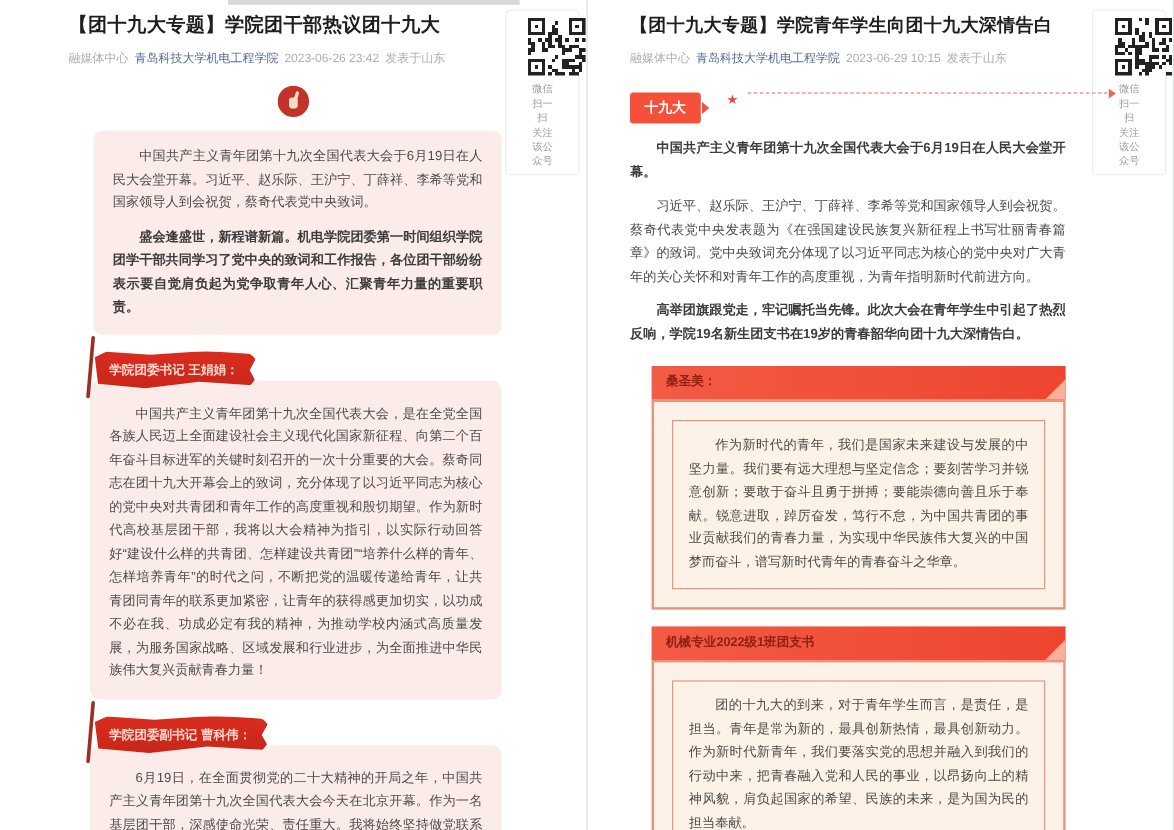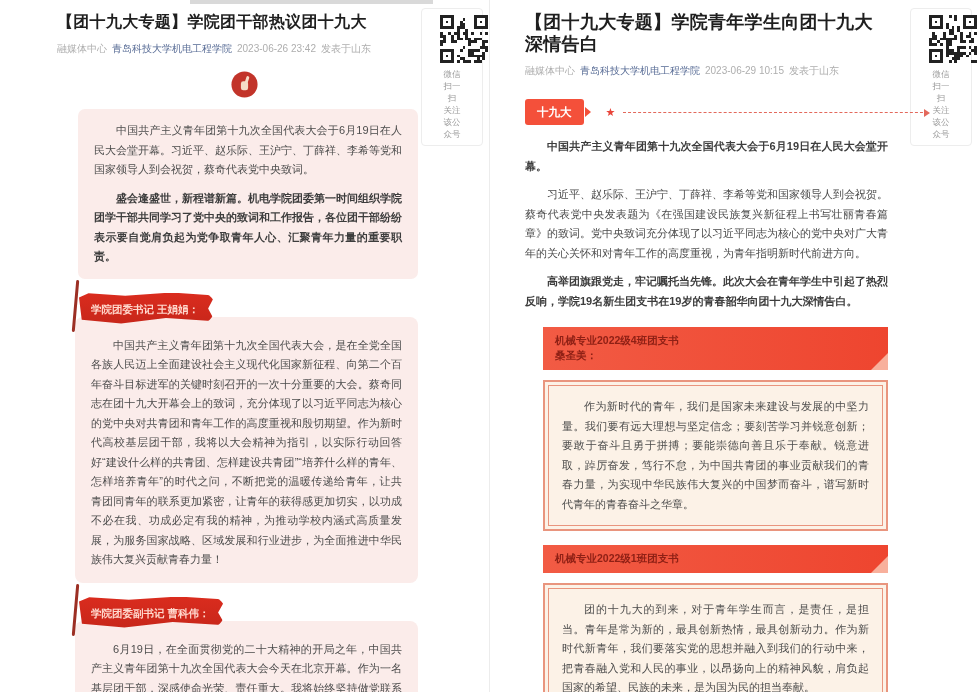--- a/index.html
+++ b/index.html
@@ -5,21 +5,21 @@
   * { box-sizing: border-box; margin: 0; padding: 0; }
   html,body { background:#fff; }
   body { font-family: "Liberation Sans", "DejaVu Sans", sans-serif; }
   .stage { position:relative; width:978px; height:692px; overflow:hidden; display:flex; background:#22c55e; }
   .page { position:relative; width:489px; height:692px; overflow:hidden; background:#fff; }
   .page.right { border-left:1px solid #ececec; }
 
   .top-strip { position:absolute; top:0; left:190px; width:243px; height:4px; background:#d9d9d9; }
 
   .title { margin:11px 88px 0 57px; font-size:16px; line-height:22px; font-weight:700; color:#1f1f1f; letter-spacing:.3px; }
-  .page.right .title { margin-left:35px; font-size:18px; }
+  .page.right .title { margin-left:35px; font-size:15px; }
   .meta { margin:9px 88px 0 57px; font-size:10px; color:#aeaeae; white-space:nowrap; }
   .page.right .meta { margin-left:35px; }
   .meta .account { color:#576b95; margin:0 5px; cursor:pointer; }
   .meta .dt { margin-right:5px; }
 
   
   .qr-widget { position:absolute; top:8px; right:6px; width:62px; background:#fff; border:1px solid #ededed; border-radius:4px; padding:6px 18px 5px; text-align:center; }
   .qr-svg { width:48px; height:48px; display:block; margin:0 auto; }
   .qr-caption { margin-top:5px; font-size:8.5px; line-height:12px; color:#9a9a9a; }
 
@@ -32,35 +32,35 @@
 
   .l-section { margin:14px 71px 12px 75px; }
   .flag { position:relative; display:inline-block; z-index:2; margin-left:4px; margin-bottom:-13px; }
   .flag::before { content:""; position:absolute; left:-5px; top:-13px; width:3px; height:52px; background:#9c2f24; border-radius:2px; transform:rotate(5deg); }
   .flag-body { display:inline-block; background:linear-gradient(180deg,#da2c1e,#c7261a); color:#ffd9ce; font-size:10.5px; font-weight:700; line-height:14px; padding:9px 16px 9px 12px; border-radius:3px 14px 18px 3px;
     clip-path: polygon(0% 16%, 7% 2%, 34% 10%, 68% 0%, 100% 9%, 95% 50%, 100% 90%, 64% 80%, 31% 97%, 2% 85%); }
   .l-card { position:relative; z-index:1; background:#fbecea; border-radius:8px; padding:19px 16px 13px; font-size:11px; line-height:19.5px; color:#4c4c4c; text-align:justify; }
   .l-card p { text-indent:2em; }
 
   
-  .badge-row { margin:21px 50px 4px 35px; display:flex; align-items:center; }
+  .badge-row { margin:21px 50px 4px 35px; display:flex; }
   .badge { position:relative; background:#f4503a; color:#fff; font-weight:700; font-size:11.5px; line-height:14px; padding:6px 12px; border-radius:3px; }
   .badge::after { content:""; position:absolute; right:-7px; top:50%; transform:translateY(-50%); border-top:5px solid transparent; border-bottom:5px solid transparent; border-left:6px solid #f4503a; }
   .star { color:#e8453a; font-size:11px; margin:0 8px 0 22px; }
   .dash { flex:1; height:0; border-top:1px dashed #e3695c; position:relative; }
   .dash::after { content:""; position:absolute; right:-2px; top:-4px; border-top:4px solid transparent; border-bottom:4px solid transparent; border-left:6px solid #e3695c; }
 
   .r-paras { margin:12px 90px 16px 35px; font-size:11px; line-height:19.5px; color:#4a4a4a; text-align:justify; }
   .r-paras p { text-indent:2em; margin-bottom:9px; }
 
   .r-section { margin:14px 90px 0 53px; }
   .banner { position:relative; background:linear-gradient(90deg,#f25b44,#ee452f); padding:6px 12px 7px; overflow:hidden; }
   .banner::after { content:""; position:absolute; right:0; bottom:0; border-left:17px solid transparent; border-bottom:17px solid #f8b09c; }
   .banner div { color:#8f2015; font-weight:700; font-size:10.5px; line-height:15px; }
-  .quote { margin-top:10px; background:#fcf2e7; border:2px solid #e9957e; padding:3px; }
+  .quote { margin-top:0; background:#fcf2e7; border:2px solid #e9957e; padding:15px; }
   .quote-inner { border:1px solid #e9957e; padding:11px 13px; font-size:11px; line-height:19.5px; color:#4c4c4c; text-align:justify; }
   .quote-inner p { text-indent:2em; }
 </style>
 </head>
 <body>
 
 <div class="stage">
 
   <div class="page left">
     <div class="top-strip"></div>
@@ -304,21 +304,20 @@
     </div>
 
     <div class="r-paras">
       <p class="b">中国共产主义青年团第十九次全国代表大会于6月19日在人民大会堂开幕。</p>
       <p>习近平、赵乐际、王沪宁、丁薛祥、李希等党和国家领导人到会祝贺。蔡奇代表党中央发表题为《在强国建设民族复兴新征程上书写壮丽青春篇章》的致词。党中央致词充分体现了以习近平同志为核心的党中央对广大青年的关心关怀和对青年工作的高度重视，为青年指明新时代前进方向。</p>
       <p class="b">高举团旗跟党走，牢记嘱托当先锋。此次大会在青年学生中引起了热烈反响，学院19名新生团支书在19岁的青春韶华向团十九大深情告白。</p>
     </div>
 
     <div class="r-section">
       <div class="banner">
-        <div>机械专业2022级4班团支书</div>
         <div>桑圣美：</div>
       </div>
       <div class="quote">
         <div class="quote-inner">
             <p>作为新时代的青年，我们是国家未来建设与发展的中坚力量。我们要有远大理想与坚定信念；要刻苦学习并锐意创新；要敢于奋斗且勇于拼搏；要能崇德向善且乐于奉献。锐意进取，踔厉奋发，笃行不怠，为中国共青团的事业贡献我们的青春力量，为实现中华民族伟大复兴的中国梦而奋斗，谱写新时代青年的青春奋斗之华章。</p>
           </div>
       </div>
     </div>
 
     <div class="r-section">

